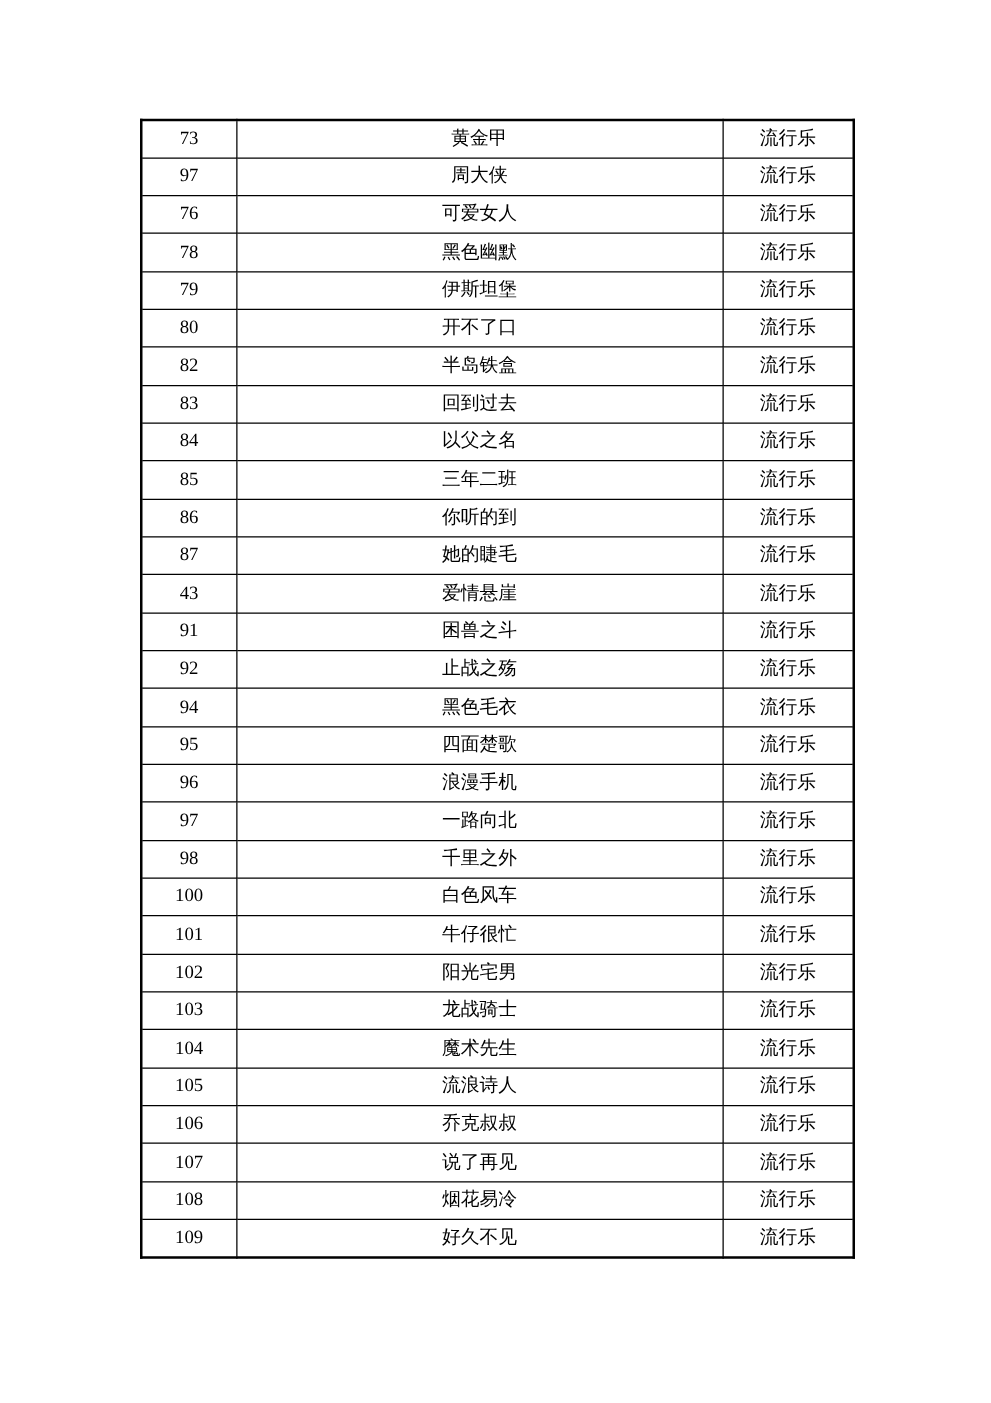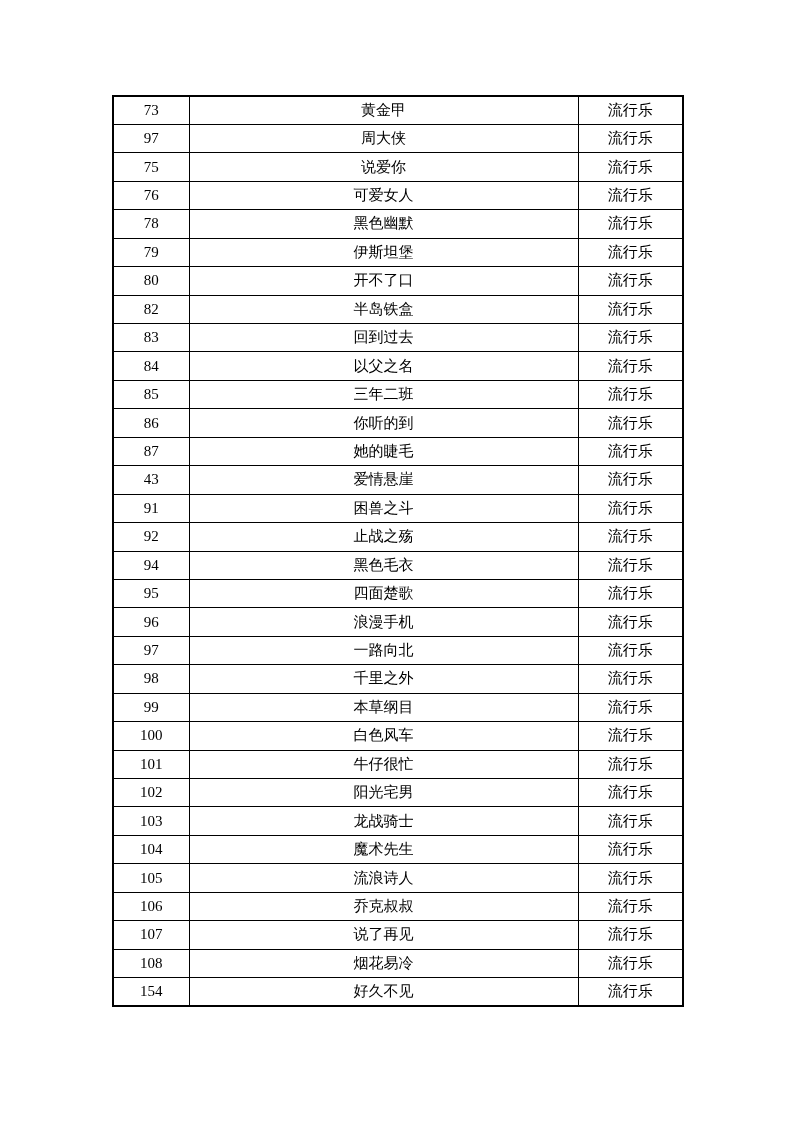--- a/index.html
+++ b/index.html
@@ -58,25 +58,20 @@
     <td>73</td>
     <td>黄金甲</td>
     <td>流行乐</td>
   </tr>
         <tr>
     <td>97</td>
     <td>周大侠</td>
     <td>流行乐</td>
   </tr>
         <tr>
-    <td>75</td>
-    <td>说爱你</td>
-    <td>流行乐</td>
-  </tr>
-        <tr>
     <td>76</td>
     <td>可爱女人</td>
     <td>流行乐</td>
   </tr>
         <tr>
     <td>78</td>
     <td>黑色幽默</td>
     <td>流行乐</td>
   </tr>
         <tr>
@@ -153,25 +148,20 @@
     <td>97</td>
     <td>一路向北</td>
     <td>流行乐</td>
   </tr>
         <tr>
     <td>98</td>
     <td>千里之外</td>
     <td>流行乐</td>
   </tr>
         <tr>
-    <td>99</td>
-    <td>本草纲目</td>
-    <td>流行乐</td>
-  </tr>
-        <tr>
     <td>100</td>
     <td>白色风车</td>
     <td>流行乐</td>
   </tr>
         <tr>
     <td>101</td>
     <td>牛仔很忙</td>
     <td>流行乐</td>
   </tr>
         <tr>
@@ -203,19 +193,19 @@
     <td>107</td>
     <td>说了再见</td>
     <td>流行乐</td>
   </tr>
         <tr>
     <td>108</td>
     <td>烟花易冷</td>
     <td>流行乐</td>
   </tr>
         <tr>
-    <td>154</td>
+    <td>109</td>
     <td>好久不见</td>
     <td>流行乐</td>
   </tr>
       </tbody>
   </table>
 </div>
 
 </body></html>

